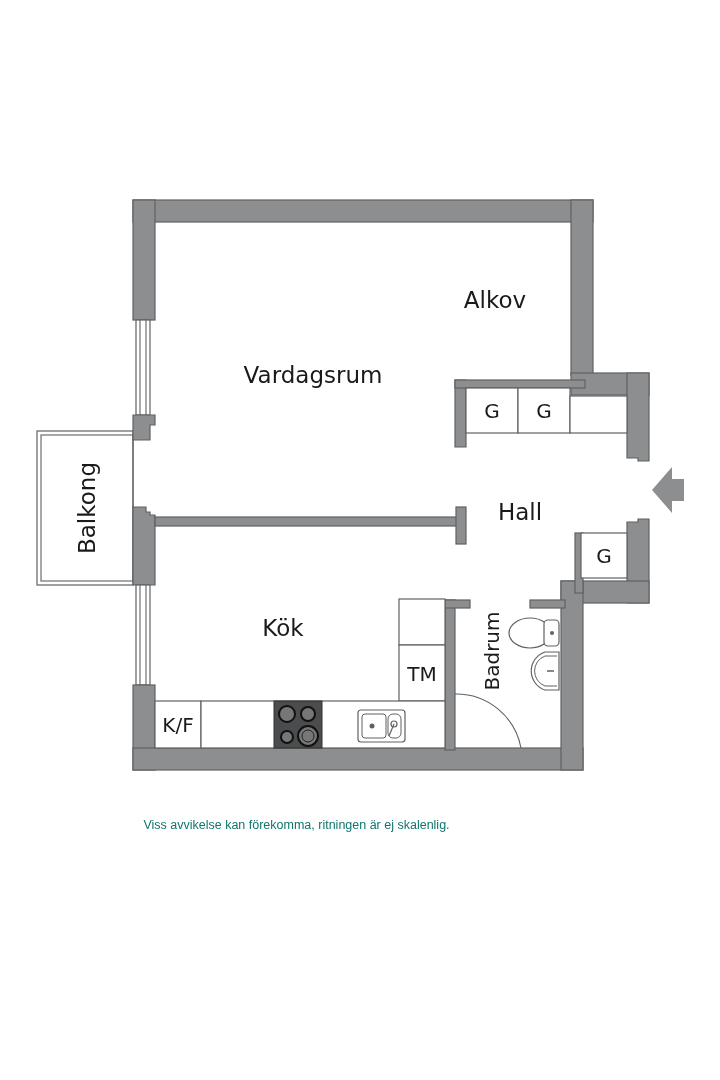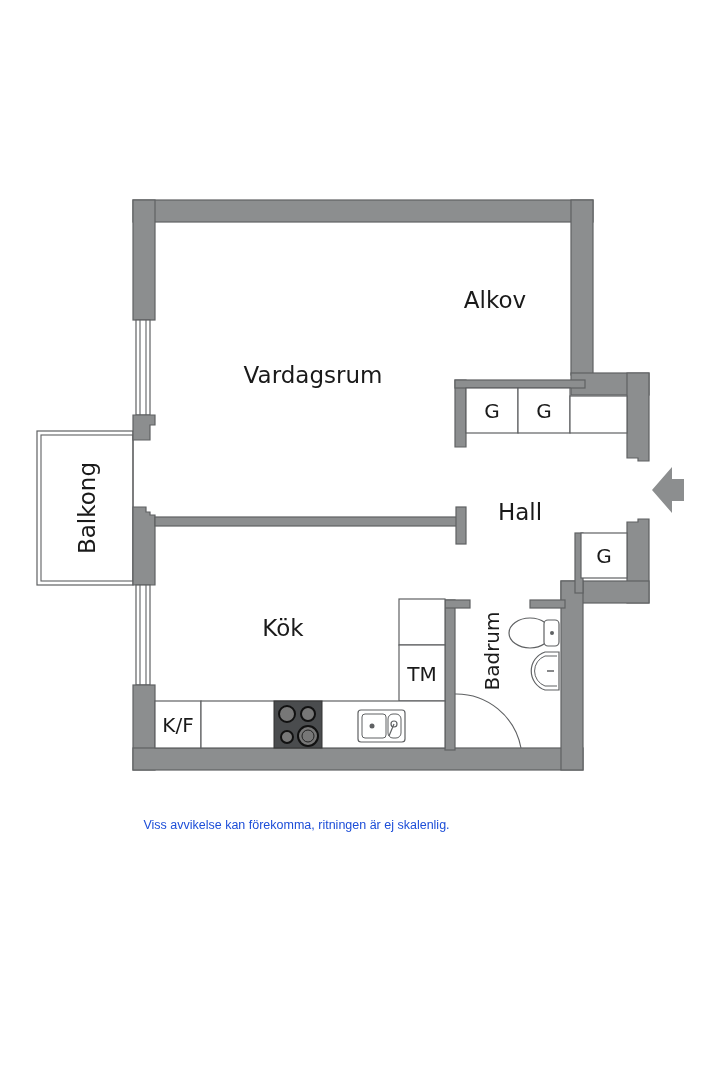--- a/index.html
+++ b/index.html
@@ -6,21 +6,21 @@
   body { width: 720px; height: 1080px; position: relative; overflow: hidden;
          font-family: "DejaVu Sans", sans-serif; }
   #plan { position: absolute; left: 0; top: 0; width: 720px; height: 1080px; }
   .wall { fill: #8c8e8f; stroke: #5f6163; stroke-width: 1.2; }
   .fixture { fill: #ffffff; stroke: #5f6163; stroke-width: 1.2; }
   .thin { fill: none; stroke: #5f6163; stroke-width: 1.1; }
   .label { font-family: "DejaVu Sans", sans-serif; fill: #1a1a1a; }
   .room-label { font-size: 23px; }
   .fix-label { font-size: 20px; }
   #disclaimer { position: absolute; left: 0; width: 593px; top: 818px; text-align: center;
-                font-family: "Liberation Sans", sans-serif; font-size: 12.5px; color: #1d4ed8; }
+                font-family: "Liberation Sans", sans-serif; font-size: 12.5px; color: #0f766e; }
 </style>
 </head>
 <body>
 
 <svg id="plan" viewBox="0 0 720 1080" xmlns="http://www.w3.org/2000/svg">
 
   <g>
     <rect x="37" y="431" width="96" height="154" class="fixture"></rect>
     <rect x="41" y="435" width="92" height="146" class="thin"></rect>
   </g>

